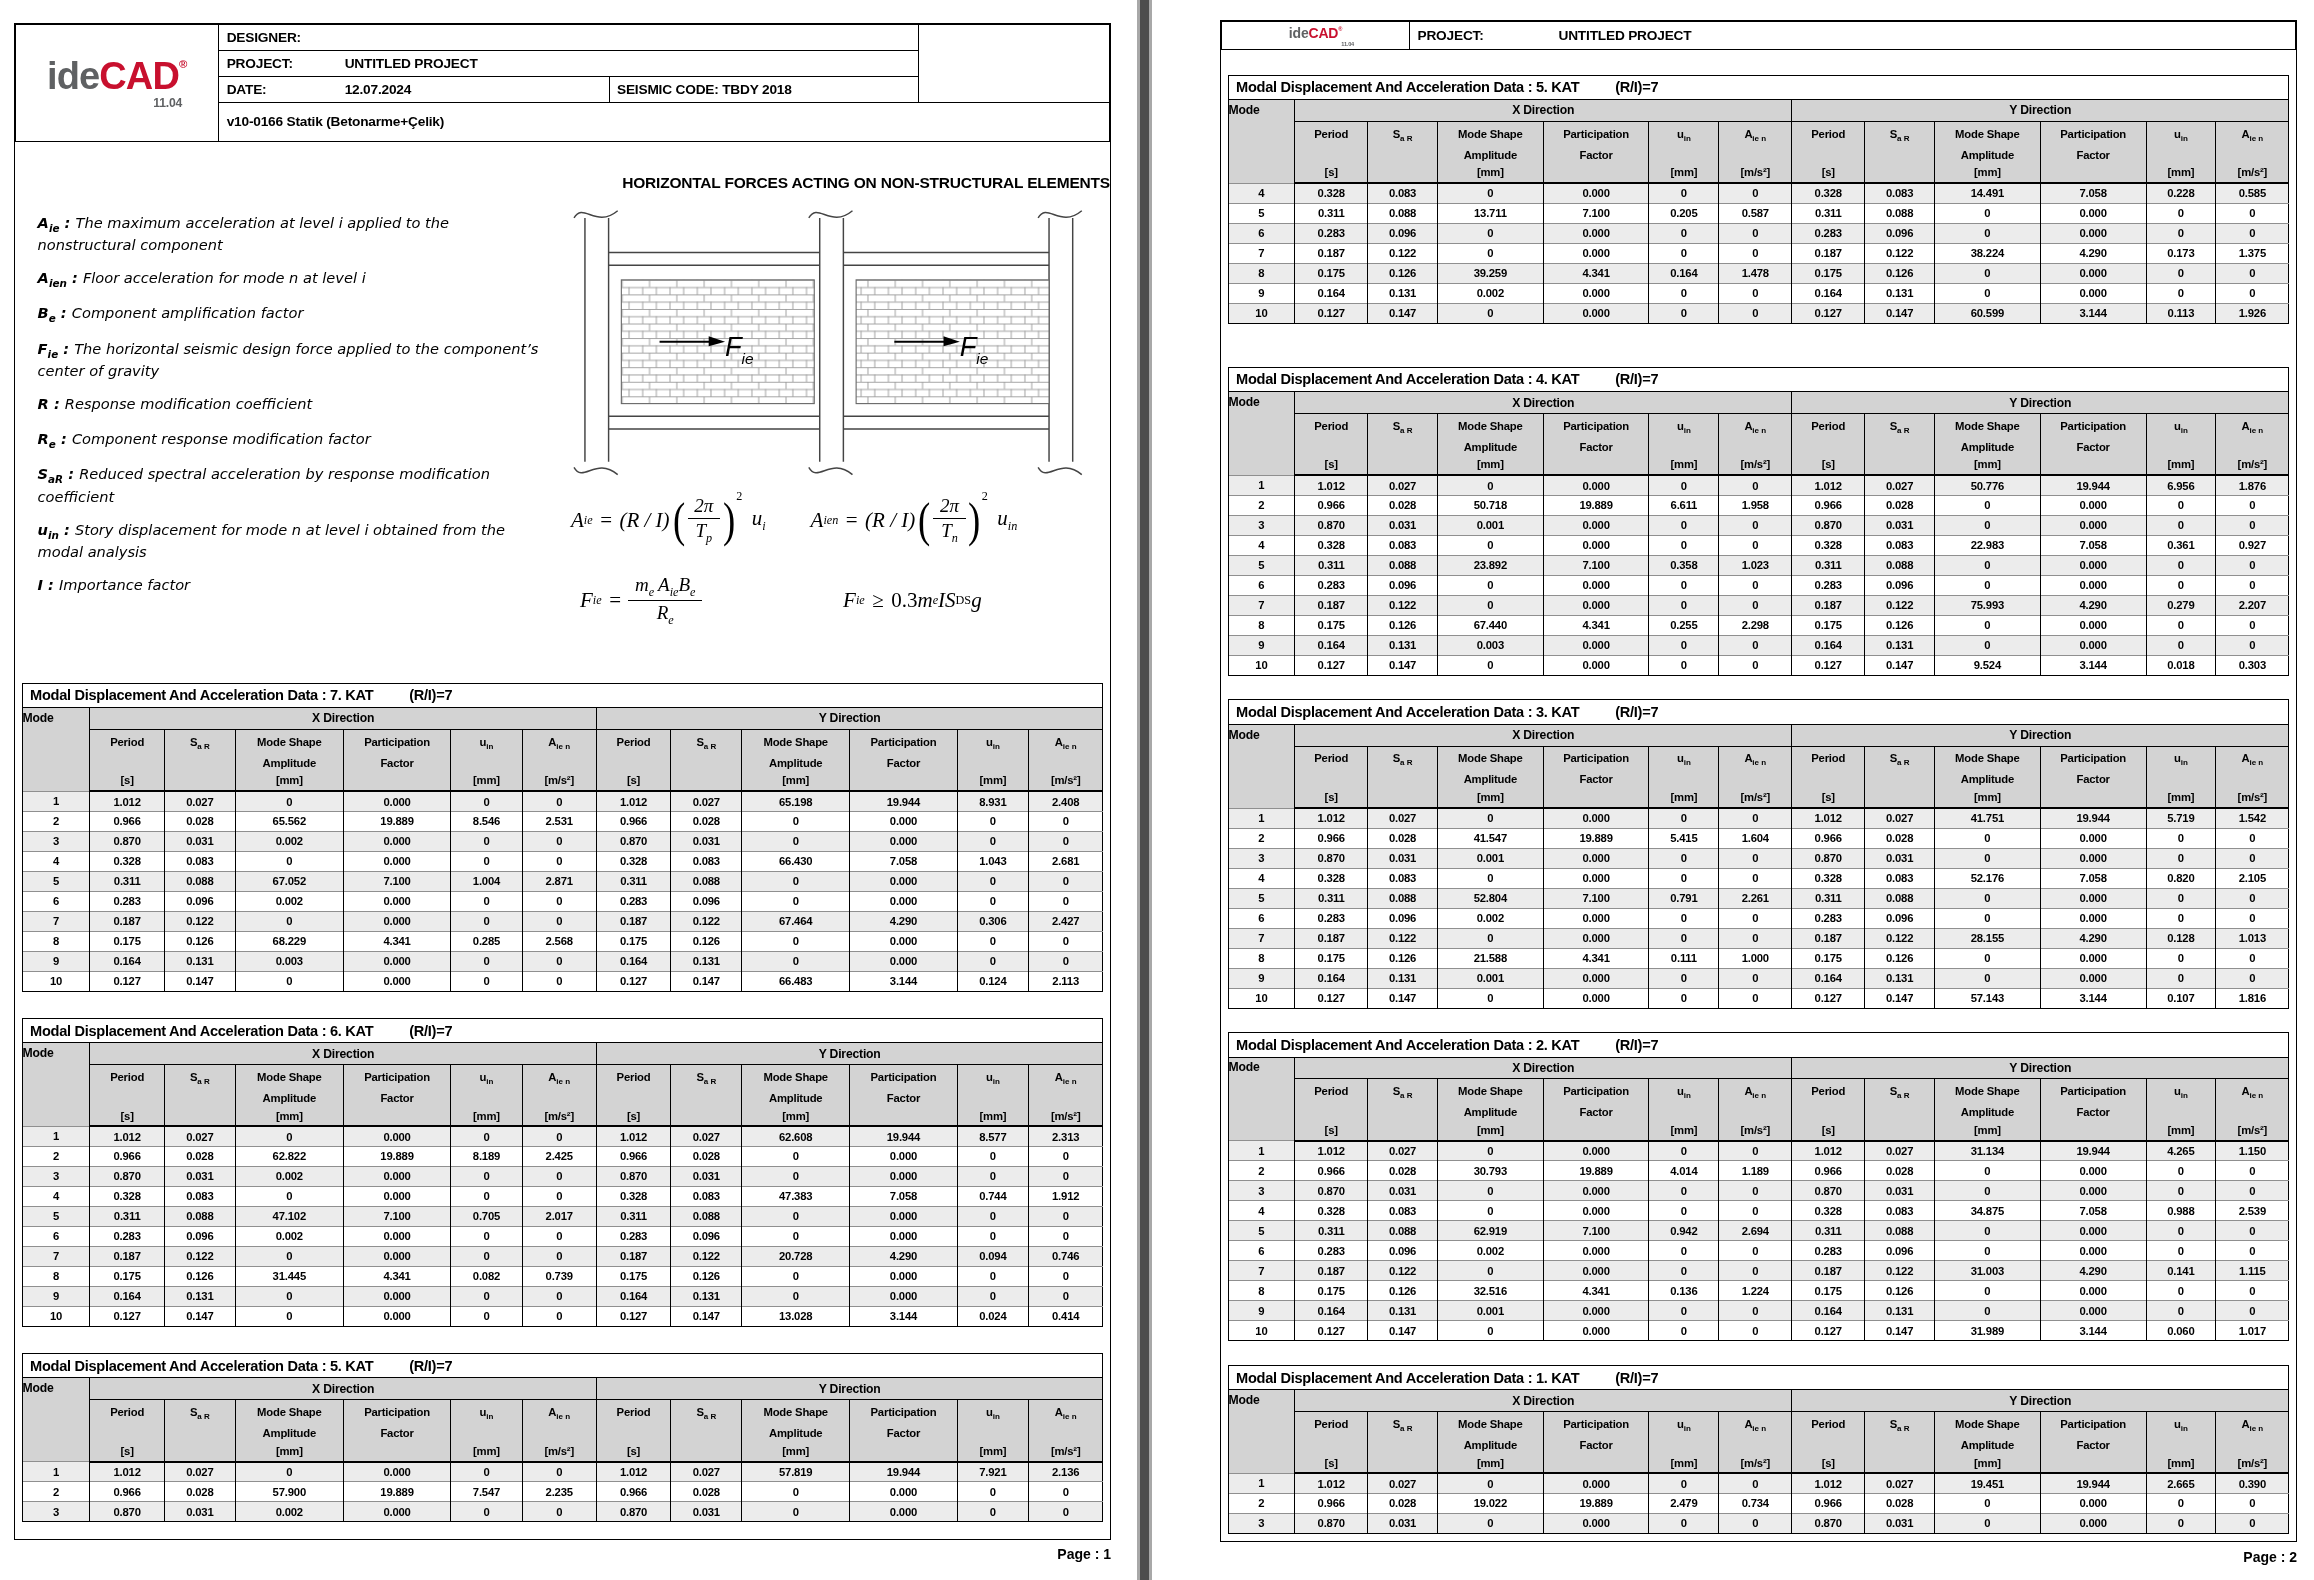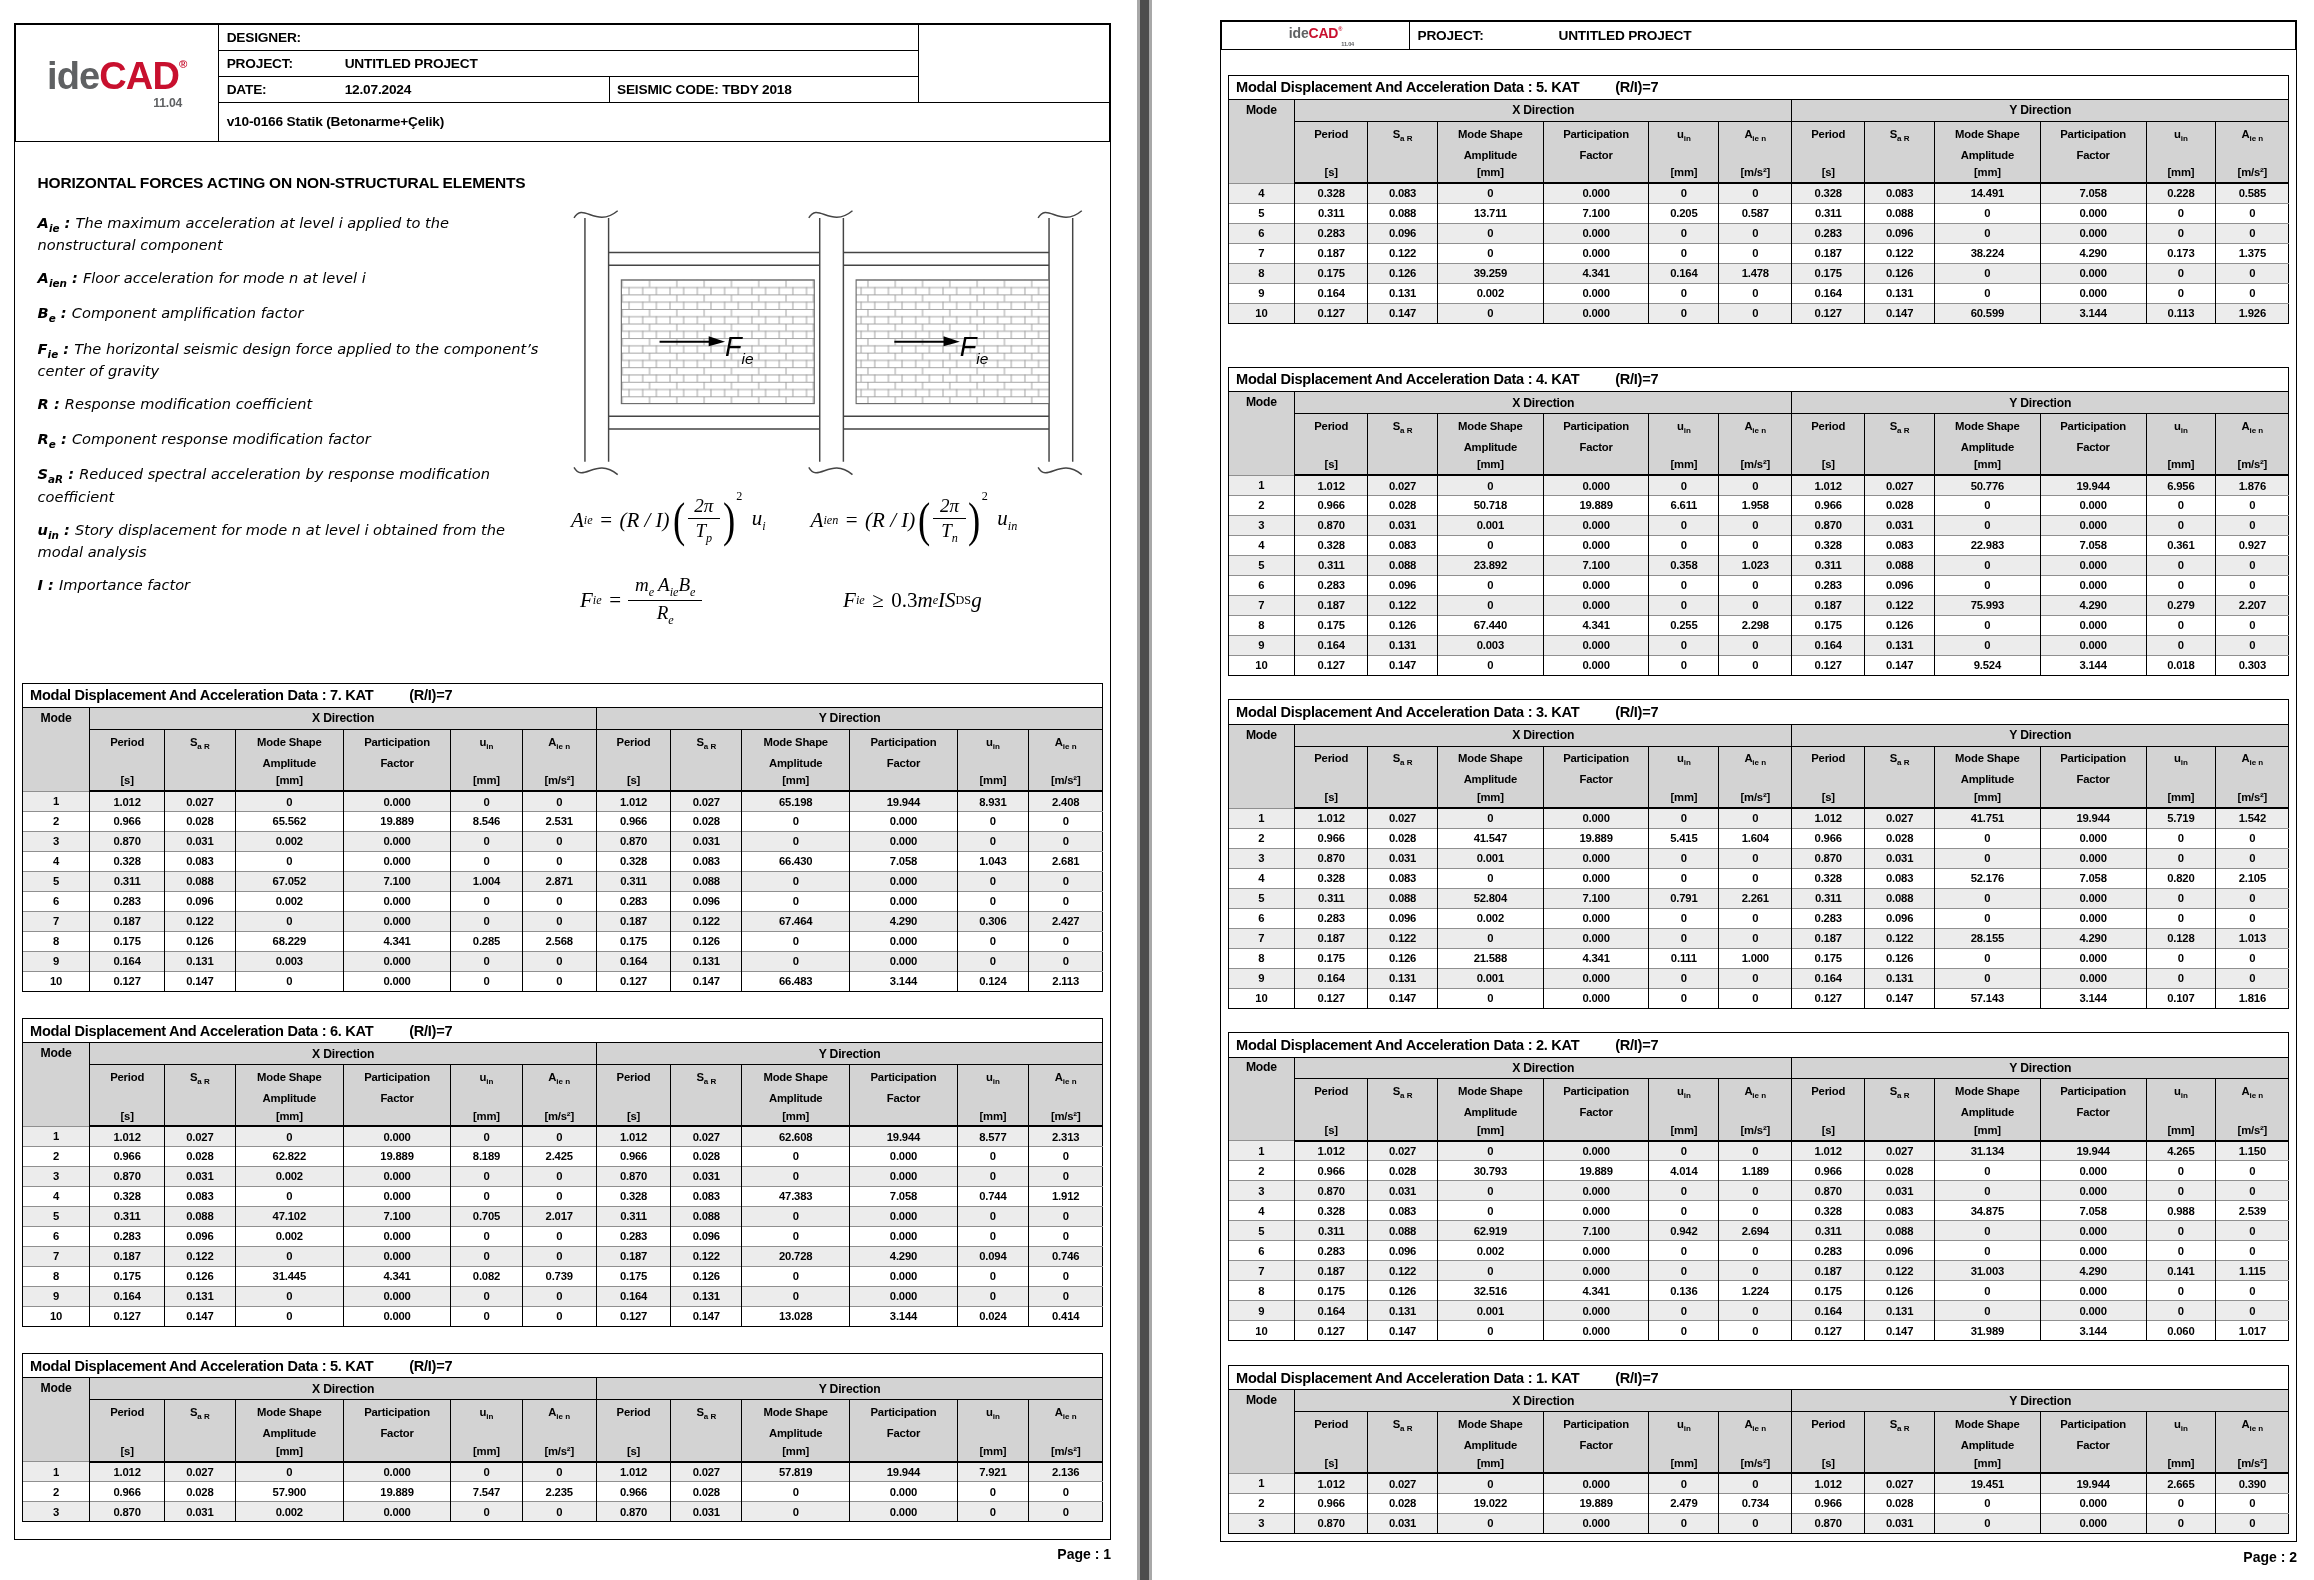--- a/index.html
+++ b/index.html
@@ -30,21 +30,21 @@
   .logo-big .reg { font-size:11.3px; color:#c8102e; vertical-align:21px; }
   .logo-big .ver { display:block; text-align:right; padding-right:36px; font-size:12.2px; color:#5f6163; font-weight:bold; margin-top:-1.9px; }
   .logo-small .ide { font-size:14px; color:#5f6163; }
   .logo-small .cad { font-size:14px; color:#c8102e; font-weight:bold; }
   .logo-small .reg { font-size:5.6px; color:#c8102e; vertical-align:7.5px; }
   .logo-small .ver { display:block; text-align:right; padding-right:55px; font-size:5.6px; color:#5f6163; }
   .lbl-inline { display:inline-block; width:118px; }
   .lbl-inline2 { display:inline-block; width:141px; }
 
   
-  .sect-title { margin:32px 0 0 22.6px; font-weight:bold; font-size:15.5px; letter-spacing:-0.2px; }
+  .sect-title { margin:32px 0 0 22.6px; font-weight:bold; font-size:15.5px; letter-spacing:-0.2px;text-align:right; }
   .content-block { position:relative; height:478px; }
   .defs { position:absolute; left:22.6px; top:21px; width:513px;
           font-family:"DejaVu Sans", sans-serif; font-style:italic; font-size:14.6px; line-height:1.38; }
   .def { margin-bottom:13px; }
   .def .sym { font-weight:bold; }
   .def .sym sub { font-size:10.4px; }
   .figure { position:absolute; left:539px; top:0; width:546px; }
   .figure svg { display:block; }
 
   .formula-row { display:flex; align-items:center; font-family:"Liberation Serif", serif;
@@ -67,21 +67,21 @@
   .t2 .kat { margin-top:23.5px; } .t2 .kat:first-child { margin-top:24.5px; }
   .t2 .kat:nth-child(2) { margin-top:43px; }
   .kat-banner { border:1.9px solid #000; border-bottom:none; background:#fff; height:24.5px;
                 display:flex; align-items:center; padding-left:7.5px;
                 font-weight:bold; font-size:14.6px; letter-spacing:-0.3px; }
   .kat-banner .ri { margin-left:36px; }
   .kat table { width:100%; border-collapse:collapse; table-layout:fixed; border:1.9px solid #000;
                font-weight:bold; letter-spacing:-0.2px; }
   .kat thead td { background:#d3d3d3; }
   .kat .dir { height:21.7px; text-align:center; font-size:12.2px; border-left:1.9px solid #000; border-bottom:1.1px solid #000; }
-  .kat .mode-h { text-align:center; font-size:12.2px; vertical-align:top; padding-top:2.8px; }
+  .kat .mode-h { font-size:12.2px; vertical-align:top; padding-top:2.8px; }
   .kat .sub { height:62px; border-left:0.9px solid #000; border-bottom:2.4px solid #000;
               vertical-align:top; text-align:center; position:relative; font-size:11.3px; line-height:21px; padding-top:1.9px; }
   .kat .sub.tl, .kat td.tl { border-left:1.9px solid #000; }
   .kat .sub .unit { position:absolute; bottom:0.9px; left:0; right:0; line-height:17px; }
   .kat sub { font-size:8px; letter-spacing:0; }
   .kat tbody td { height:20px; text-align:center; font-size:11.3px;
                   border-left:0.9px solid #000; border-top:0.9px solid #8f8f8f; }
   .kat tbody tr:nth-child(odd) { background:#ececec; }
 </style>
 </head>

